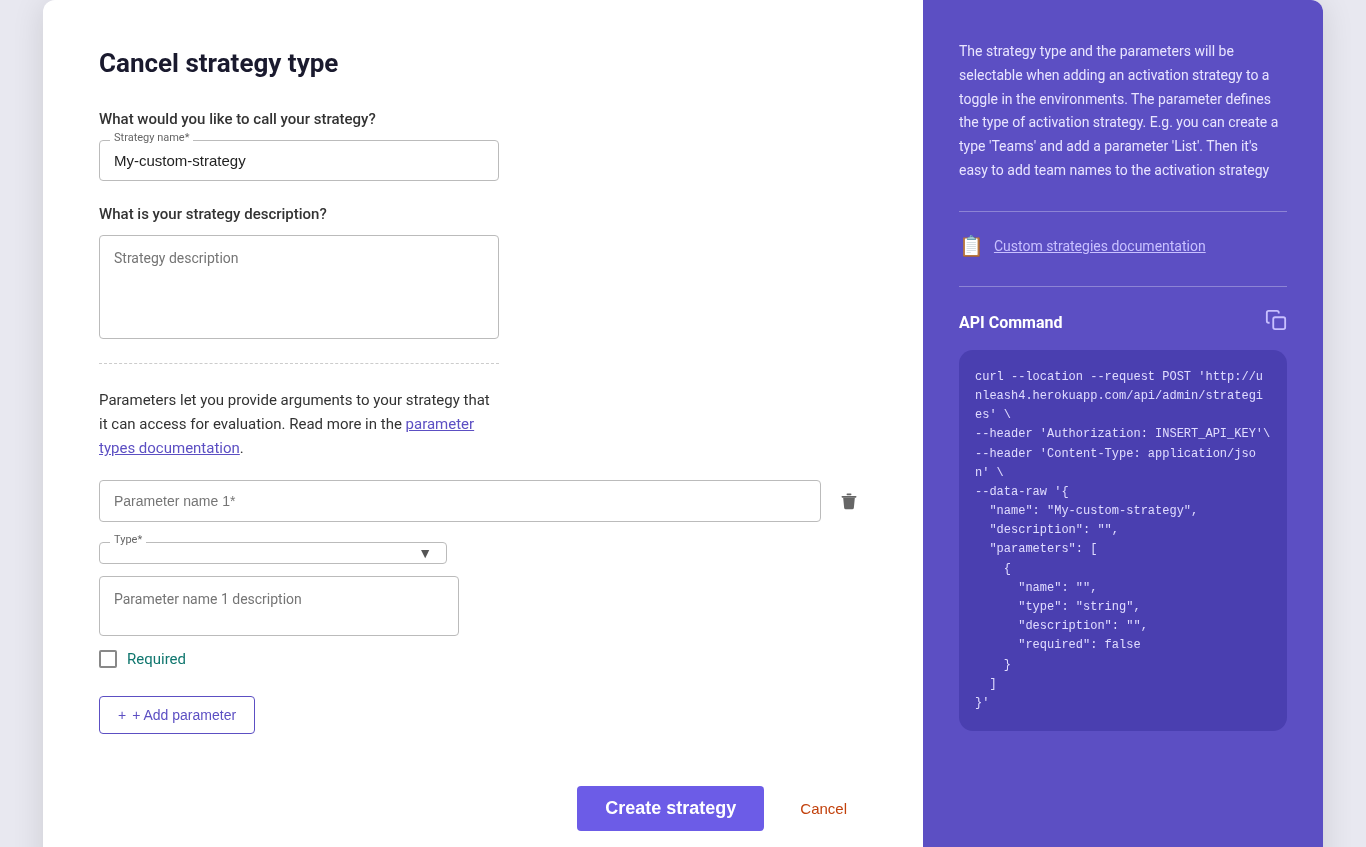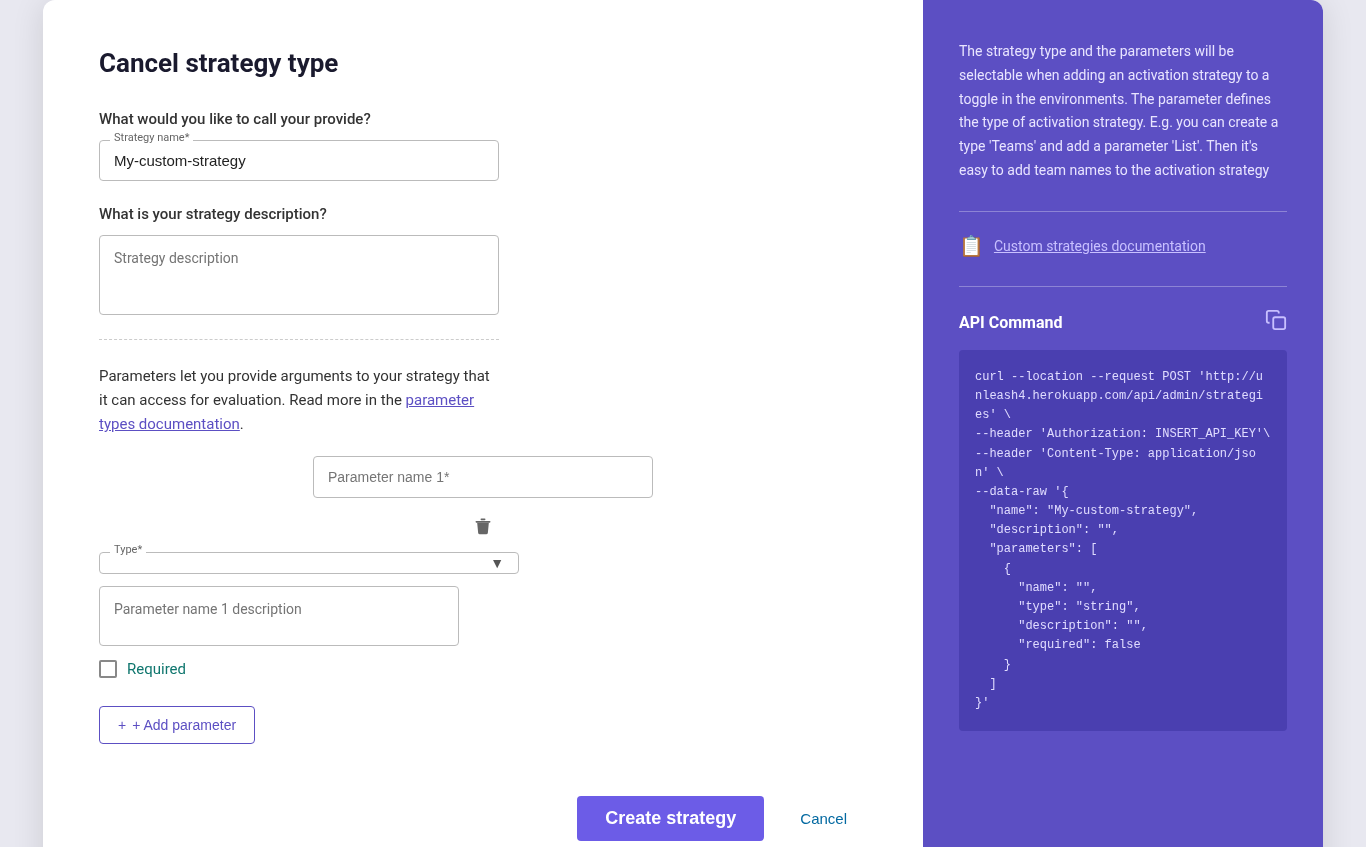--- a/index.html
+++ b/index.html
@@ -68,21 +68,21 @@
       width: 100%;
       font-size: 15px;
       color: #222;
       background: transparent;
     }
     .textarea-wrapper {
       border: 1.5px solid #bbb;
       border-radius: 4px;
       padding: 14px;
       width: 400px;
-      height: 80px;
+      height: 104px;
     }
     .textarea-wrapper textarea {
       border: none;
       outline: none;
       width: 100%;
       height: 100%;
       font-size: 14px;
       color: #aaa;
       background: transparent;
       resize: none;
@@ -102,22 +102,21 @@
       width: 400px;
     }
     .param-section-text a {
       color: #5c4fc3;
       text-decoration: underline;
     }
     .param-row {
       display: flex;
       align-items: center;
       gap: 10px;
-      margin-bottom: 8px;
-      flex-direction: column;
+      margin-bottom: 20px;
     }
     .param-input {
       flex: 1;
       border: 1.5px solid #bbb;
       border-radius: 4px;
       padding: 12px 14px;
       font-size: 14px;
       color: #aaa;
       outline: none;
       width: 340px;
@@ -131,21 +130,21 @@
       font-size: 18px;
       display: flex;
       align-items: center;
       justify-content: center;
     }
     .type-select-wrapper {
       position: relative;
       border: 1.5px solid #bbb;
       border-radius: 4px;
       padding: 10px 14px;
-      width: 420px;
+      width: 348px;
       margin-bottom: 12px;
     }
     .type-select-wrapper .floating-label {
       position: absolute;
       top: -10px;
       left: 10px;
       background: #fff;
       padding: 0 4px;
       font-size: 11px;
       color: #666;
@@ -230,21 +229,21 @@
       color: #fff;
       border: none;
       border-radius: 4px;
       padding: 12px 28px;
       font-size: 18px;
       font-weight: 600;
       cursor: pointer;
     }
     .cancel-btn {
       background: transparent;
-      color: #0369a1;
+      color: #c2410c;
       border: none;
       padding: 12px 20px;
       font-size: 15px;
       font-weight: 500;
       cursor: pointer;
     }
 
     
     .right-description {
       font-size: 14px;
@@ -286,41 +285,41 @@
     }
     .copy-icon-btn {
       background: none;
       border: none;
       color: #c8c0ff;
       cursor: pointer;
       font-size: 20px;
     }
     .code-block {
       background: #4a3fb0;
-      border-radius: 4px;
+      border-radius: 14px;
       padding: 18px 16px;
       font-family: 'Courier New', monospace;
       font-size: 12px;
       color: #e0dcff;
       line-height: 1.6;
       white-space: pre;
       overflow-x: auto;
     }
   </style>
 </head>
 <body>
 
 <div class="modal-container">
 
   <div class="left-panel">
     <h1 class="page-title">Cancel strategy type</h1>
 
     
     <div class="field-group">
-      <p class="section-label">What would you like to call your provide?</p>
+      <p class="section-label">What would you like to call your strategy?</p>
       <div class="text-input-wrapper">
         <span class="floating-label">Strategy name*</span>
         <input type="text" value="My-custom-strategy" style="">
       </div>
     </div>
 
     
     <div class="field-group">
       <p class="section-label">What is your strategy description?</p>
       <div class="textarea-wrapper">

